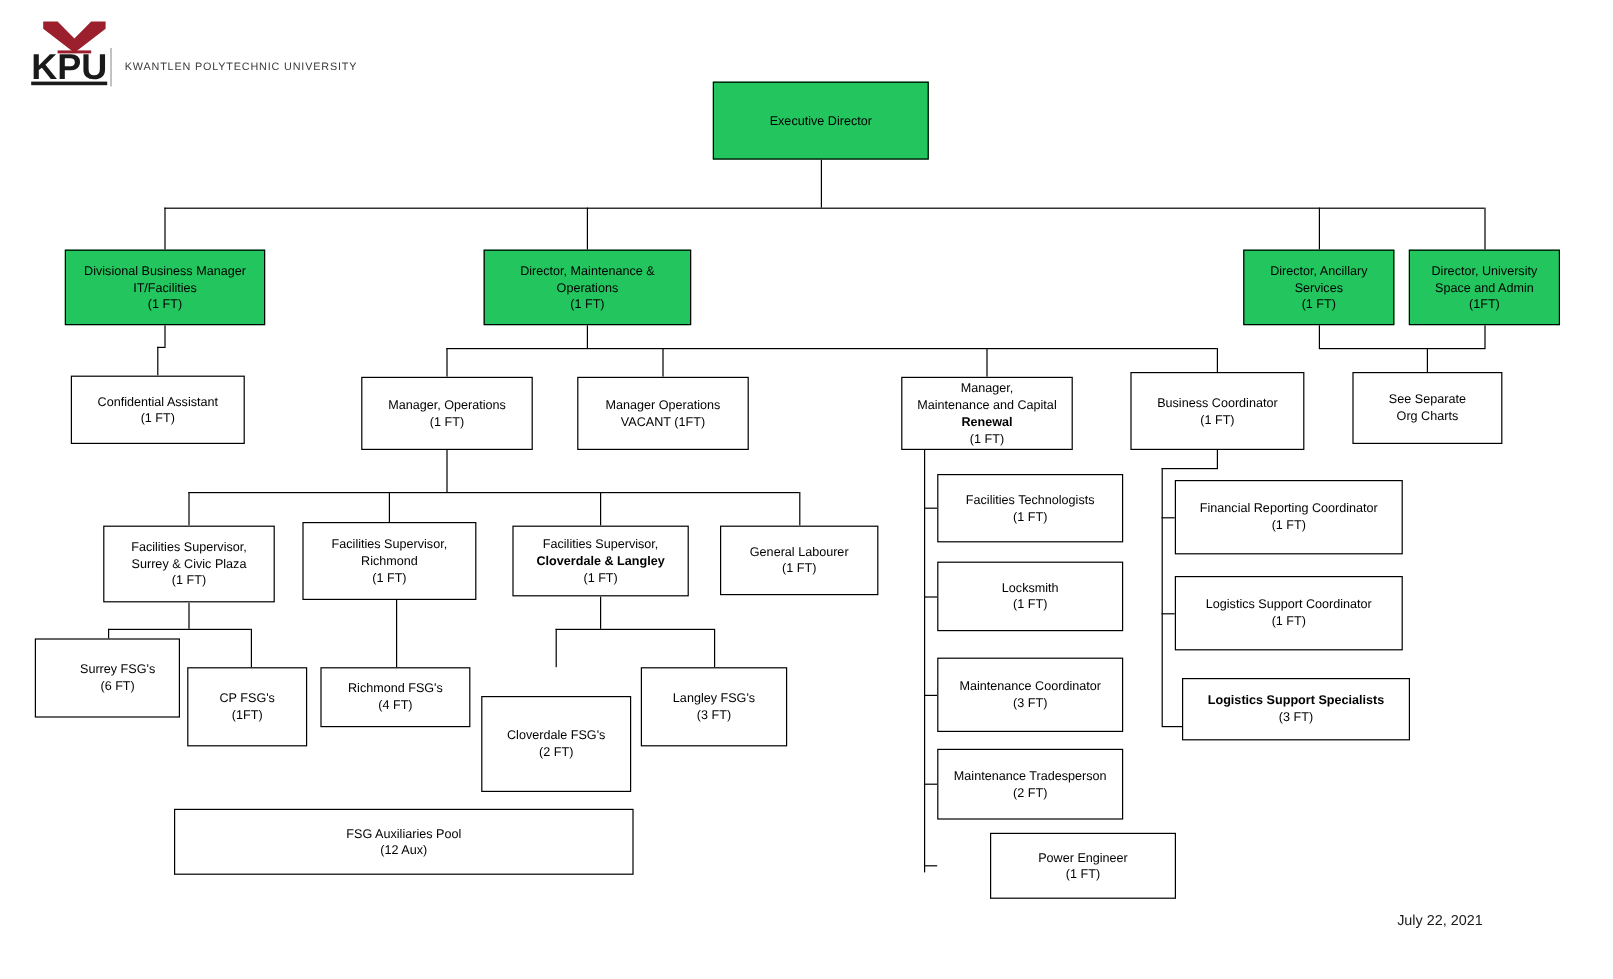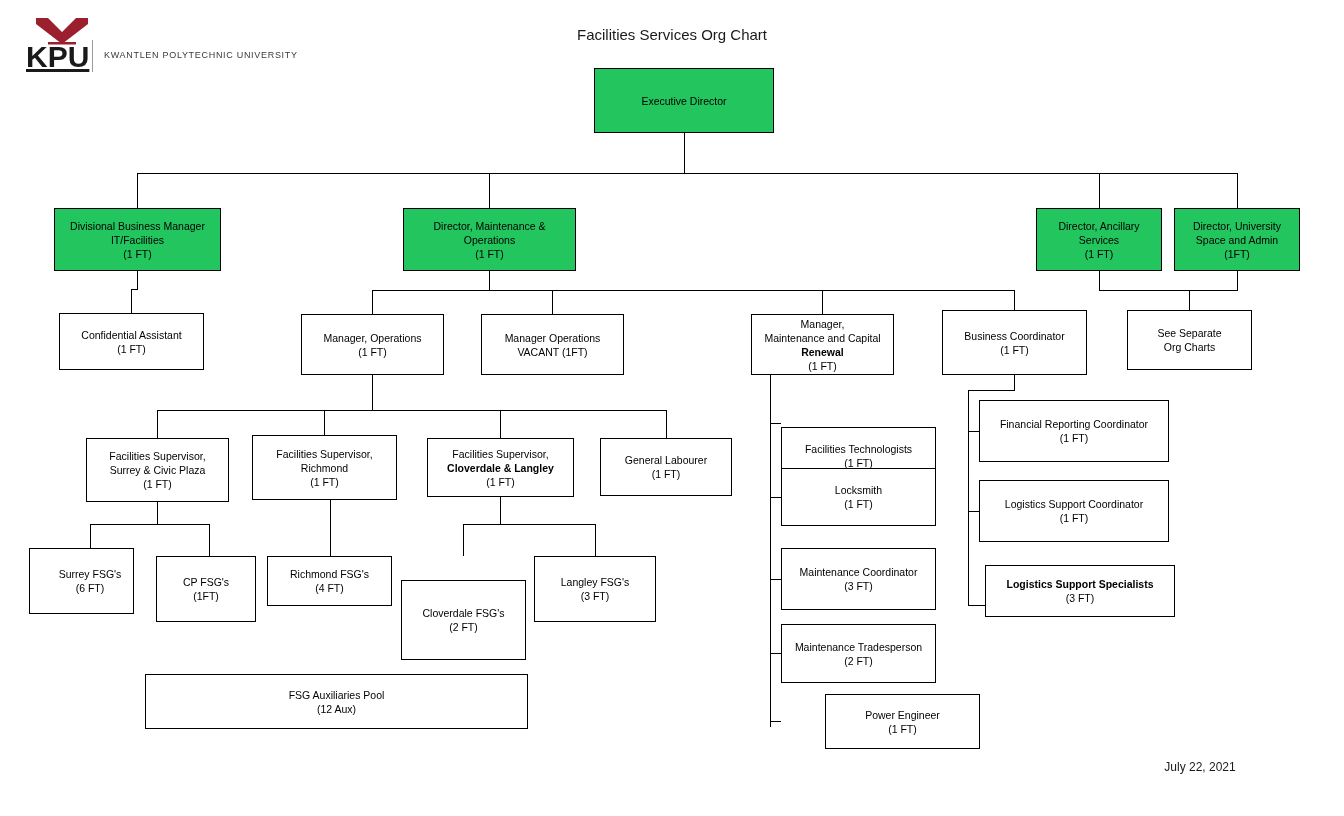--- a/index.html
+++ b/index.html
@@ -127,21 +127,20 @@
   <div class="logo-wrap">
     <svg class="logo-mark" viewBox="0 0 56 30">
       <path d="M2 2 L14 2 L28 16 L42 2 L54 2 L54 8 L28 28 L2 8 Z" fill="#9c1f2e"></path>
       <rect x="14" y="26" width="28" height="2.5" fill="#9c1f2e"></rect>
     </svg>
     <div class="logo-kpu">KPU</div>
     <div class="logo-divider"></div>
     <div class="logo-name">KWANTLEN POLYTECHNIC UNIVERSITY</div>
   </div>
 
-  <div class="chart-title">Facilities Services Org Chart</div>
 
   <div class="ln-v" style="left:684px; top:133px; height:40px;"></div>
   <div class="ln-h" style="left:137px; top:173px; width:1100px;"></div>
   <div class="ln-v" style="left:137px; top:173px; height:35px;"></div>
   <div class="ln-v" style="left:489px; top:173px; height:35px;"></div>
   <div class="ln-v" style="left:1099px; top:173px; height:35px;"></div>
   <div class="ln-v" style="left:1237px; top:173px; height:35px;"></div>
 
   <div class="ln-v" style="left:137px; top:271px; height:18px;"></div>
   <div class="ln-h" style="left:131px; top:289px; width:7px;"></div>
@@ -268,21 +267,21 @@
     <span class="ln">Facilities Supervisor,</span>
     <span class="ln bold">Cloverdale &amp; Langley</span>
     <span class="ln">(1 FT)</span>
   </div>
 
   <div class="node" style="left:600px; top:438px; width:132px; height:58px;">
     <span class="ln">General Labourer</span>
     <span class="ln">(1 FT)</span>
   </div>
 
-  <div class="node" style="left:29px; top:548px; width:105px; height:66px;padding-left:20px;">
+  <div class="node" style="left:29px; top:532px; width:121px; height:66px;padding-left:20px;">
     <span class="ln">Surrey FSG's</span>
     <span class="ln">(6 FT)</span>
   </div>
 
   <div class="node" style="left:156px; top:556px; width:100px; height:66px;">
     <span class="ln">CP FSG's</span>
     <span class="ln">(1FT)</span>
   </div>
 
   <div class="node" style="left:267px; top:556px; width:125px; height:50px;">
@@ -298,21 +297,21 @@
   <div class="node" style="left:534px; top:556px; width:122px; height:66px;">
     <span class="ln">Langley FSG's</span>
     <span class="ln">(3 FT)</span>
   </div>
 
   <div class="node" style="left:145px; top:674px; width:383px; height:55px;">
     <span class="ln">FSG Auxiliaries Pool</span>
     <span class="ln">(12 Aux)</span>
   </div>
 
-  <div class="node" style="left:781px; top:395px; width:155px; height:57px;margin-top:32px;">
+  <div class="node" style="left:781px; top:395px; width:155px; height:57px;">
     <span class="ln">Facilities Technologists</span>
     <span class="ln">(1 FT)</span>
   </div>
 
   <div class="node" style="left:781px; top:468px; width:155px; height:58px;">
     <span class="ln">Locksmith</span>
     <span class="ln">(1 FT)</span>
   </div>
 
   <div class="node" style="left:781px; top:548px; width:155px; height:62px;">

